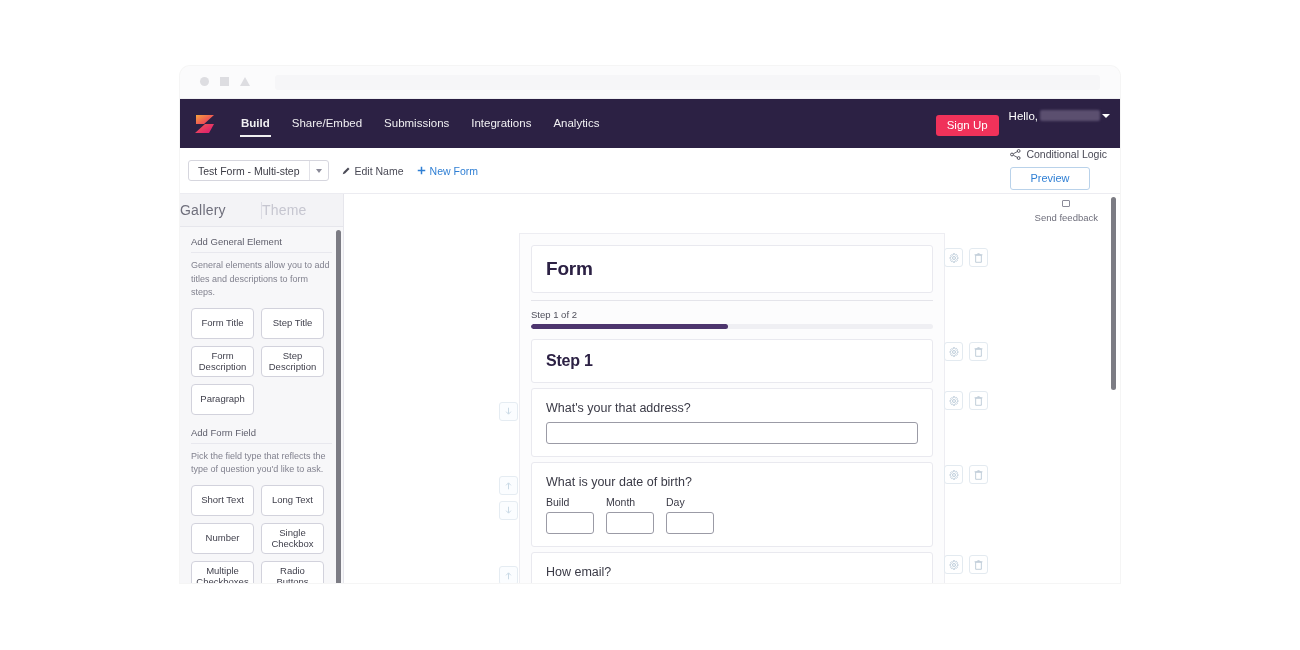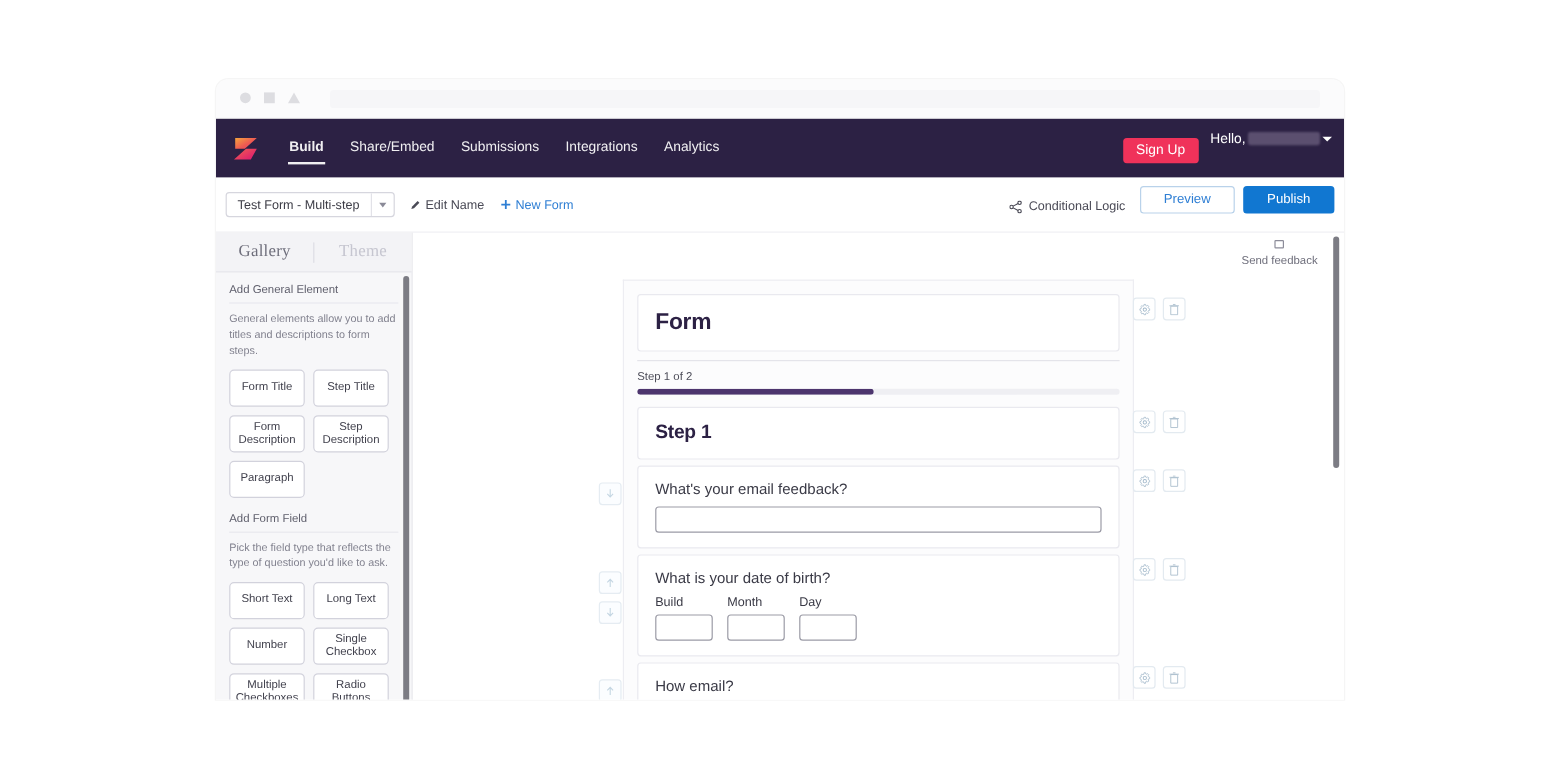--- a/index.html
+++ b/index.html
@@ -142,21 +142,21 @@
   }
   .subnav-action {
     display: flex; align-items: center; gap: 4px;
     font-size: 10.5px; margin-left: 13px; white-space: nowrap;
   }
   #edit-name-action { color: #4a4a56; }
   #new-form-action { color: #2f7fd4; }
 
   .subnav-right {
     position: absolute; right: 8px; top: 0; height: 30px;
-    display: flex; align-items: flex-end; gap: 7px;
+    display: flex; align-items: flex-start; gap: 7px; flex-direction: column;
   }
   #conditional-logic {
     display: flex; align-items: center; gap: 5px;
     font-size: 10.5px; color: #4a4a56; margin-right: 5px;
   }
   #preview-button {
     font-size: 11px; color: #2f7fd4;
     border: 1px solid #b9d2ea; background: #fff;
     padding: 4px 19px 5px; border-radius: 3px;
   }
@@ -182,22 +182,22 @@
     border-right: 1px solid #e6e6ec;
     flex: none;
   }
   #sidebar-tabs {
     display: flex; height: 33px;
     background: #f3f3f6;
     border-bottom: 1px solid #e6e6ec;
     align-items: center;
   }
   .sidebar-tab {
-    flex: 1; text-align: center;
-    font-size: 14px; letter-spacing: .2px; font-family: Liberation Serif, serif;
+    flex: 1; text-align: left;
+    font-size: 14px; letter-spacing: .2px;
   }
   .sidebar-tab.active { color: #6f6f7c; }
   .sidebar-tab.inactive { color: #c6c6d0; }
   #sidebar-tab-divider { width: 1px; height: 17px; background: #dcdce4; }
 
   #sidebar-scroll {
     position: absolute;
     top: 33px; left: 0; right: 0; bottom: 0;
     padding: 9px 11px 0 11px;
     overflow: hidden;
@@ -498,21 +498,21 @@
               <svg width="9" height="10" viewBox="0 0 12 14">
                   <path d="M2 3h8v10H2z" fill="none" stroke="#a9bccb" stroke-width="1"></path>
                   <path d="M0.5 2.5h11M4.5 1h3" stroke="#a9bccb" stroke-width="1" fill="none"></path>
                 </svg>
             </div>
           </div>
         </div>
 
         <div class="block-row">
           <div class="block-card">
-            <div class="question-text">What's your email feedback?</div>
+            <div class="question-text">What's your that address?</div>
             <div class="text-input"></div>
           </div>
           <div class="move-actions">
             <div class="move-btn">
               <svg width="9" height="9" viewBox="0 0 12 12">
                   <path d="M6 1v8M2.8 6.2L6 9.6l3.2-3.4" stroke="#c3d5e2" stroke-width="1.2" fill="none"></path>
                 </svg>
             </div>
           </div>
           <div class="block-actions">

